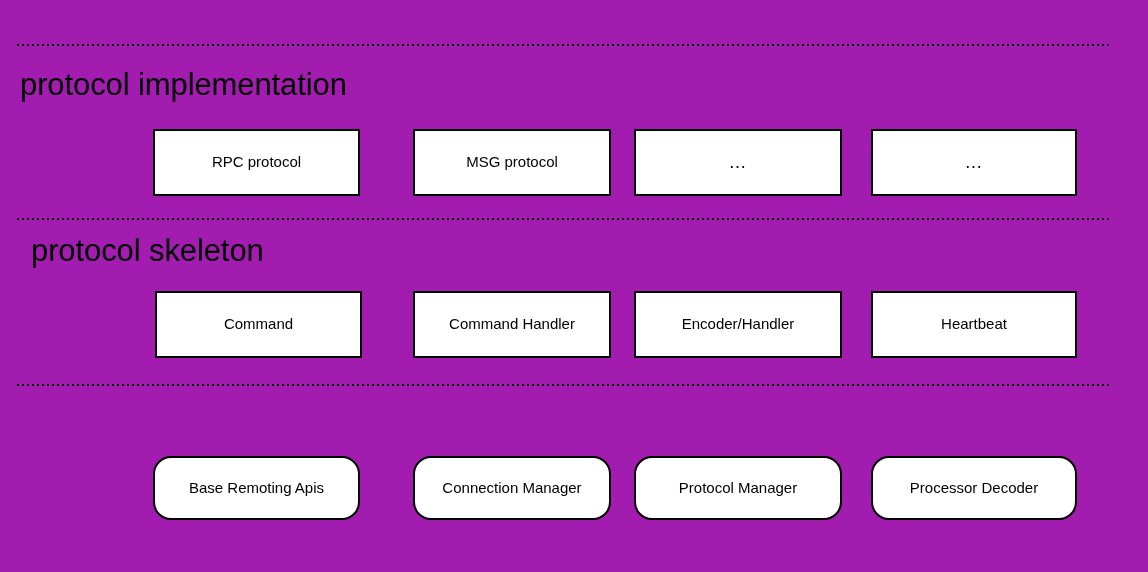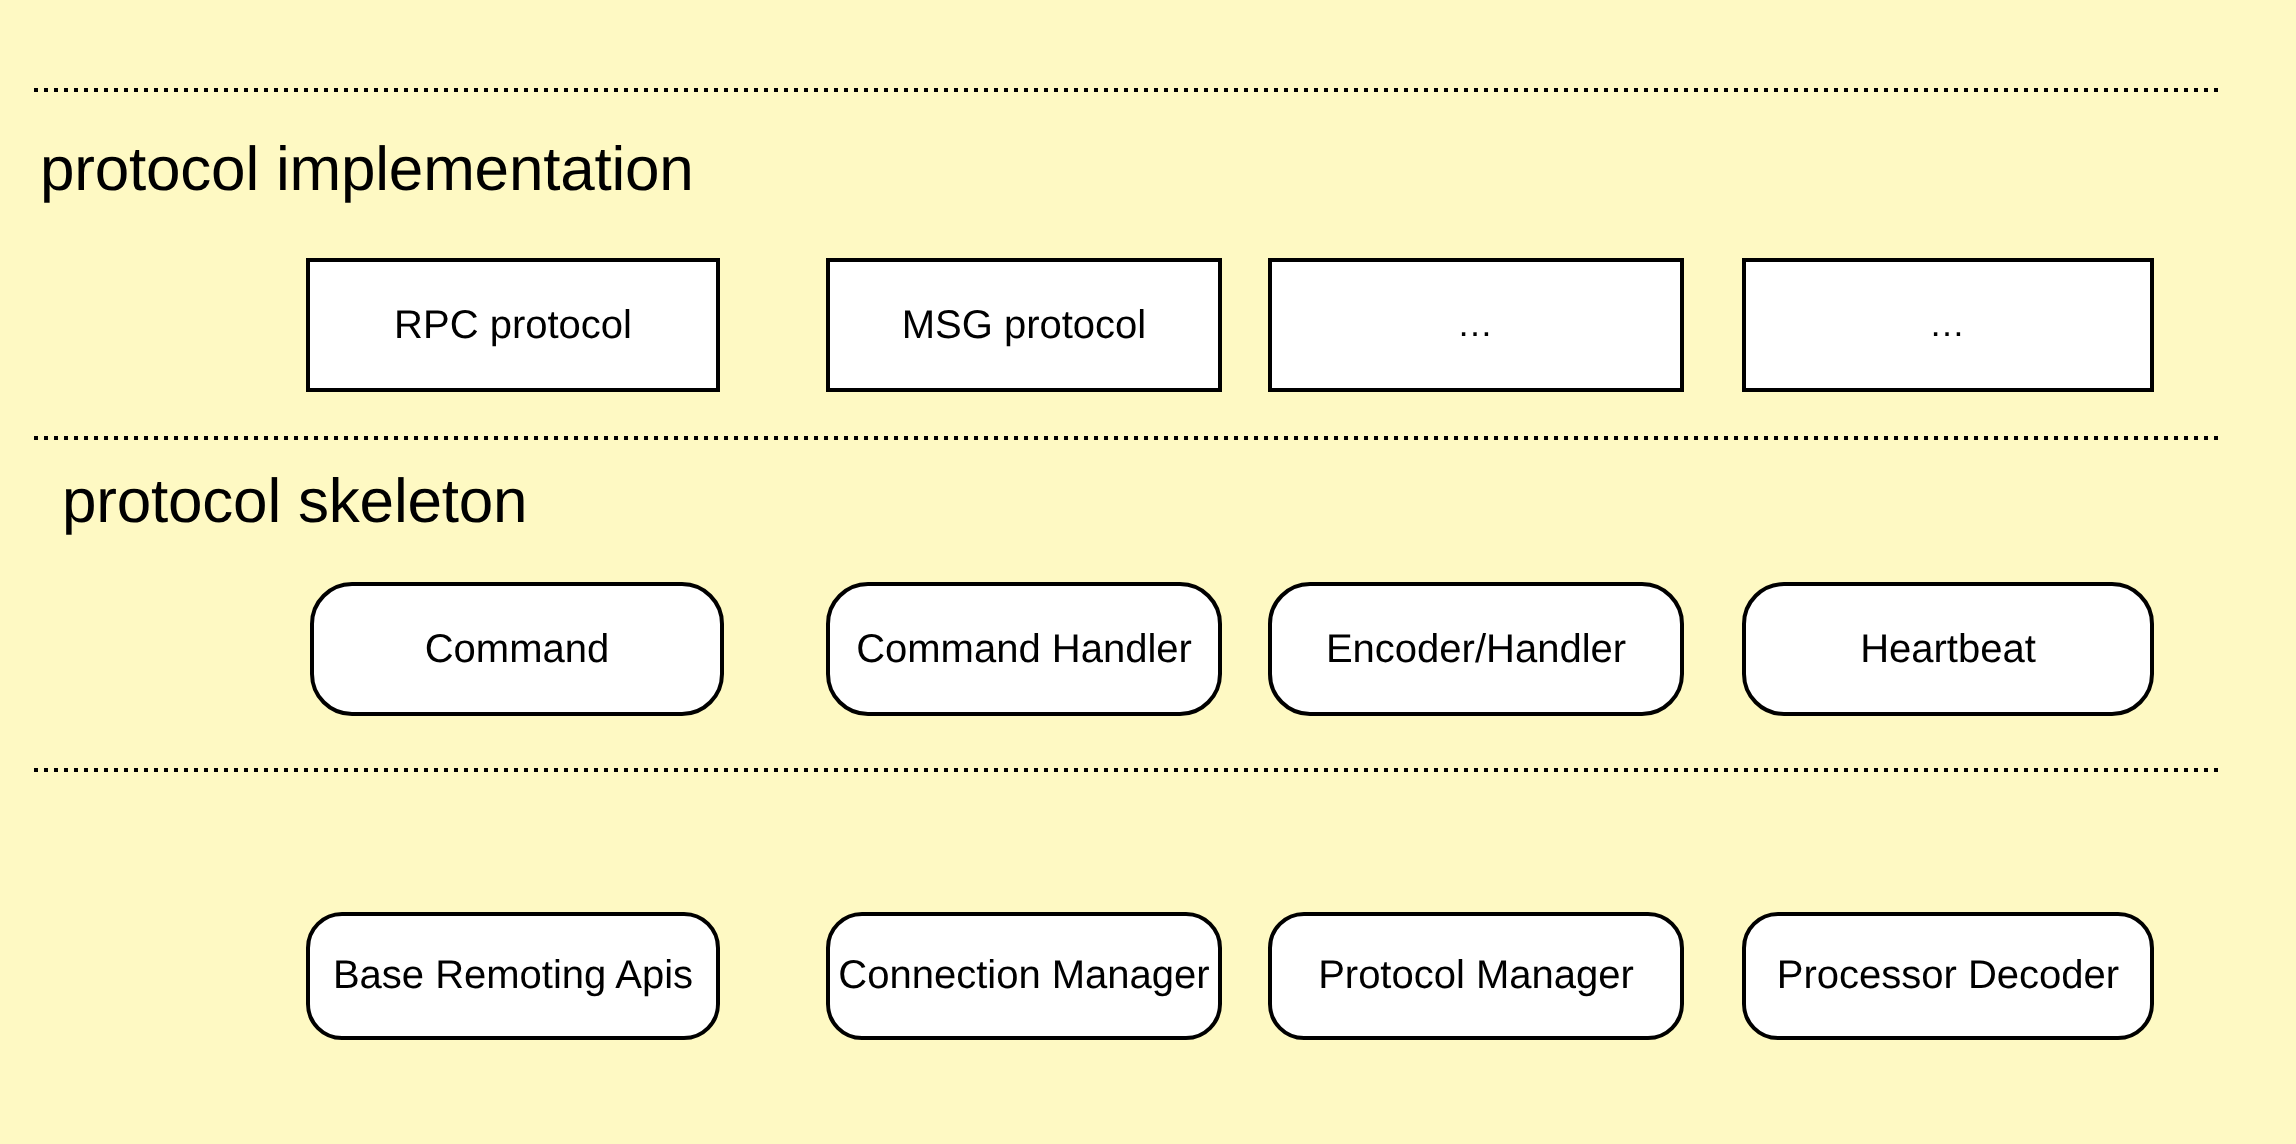--- a/index.html
+++ b/index.html
@@ -9,21 +9,21 @@
     background: #ffffff;
   }
   body {
     font-family: "Liberation Sans", sans-serif;
     -webkit-font-smoothing: antialiased;
   }
   #diagram {
     position: relative;
     width: 1148px;
     height: 572px;
-    background: #fef9c3;
+    background: #a21caf;
     overflow: hidden;
   }
 
   
   .divider {
     position: absolute;
     left: 17px;
     width: 1094px;
     height: 2px;
     background-image: repeating-linear-gradient(
@@ -50,35 +50,35 @@
     position: absolute;
     box-sizing: border-box;
     border: 2px solid #000000;
     background: #ffffff;
     display: flex;
     align-items: center;
     justify-content: center;
     color: #000000;
   }
   .node-label {
-    font-size: 20px;
+    font-size: 15px;
     font-weight: 400;
     line-height: 1.1;
     white-space: nowrap;
     text-align: center;
   }
   .node-label.ellipsis {
     font-size: 18px;
     letter-spacing: 1px;
   }
 
   
   .r1 { top: 129px; height: 67px; }
   
-  .r2 { top: 291px; height: 67px; border-radius: 21px; }
+  .r2 { top: 291px; height: 67px; }
   
   .r3 { top: 456px; height: 64px; border-radius: 18px; }
 
   
   .c1  { left: 153px; width: 207px; }
   .c1b { left: 155px; width: 207px; }
   .c2  { left: 413px; width: 198px; }
   .c3  { left: 634px; width: 208px; }
   .c4  { left: 871px; width: 206px; }
 </style>

